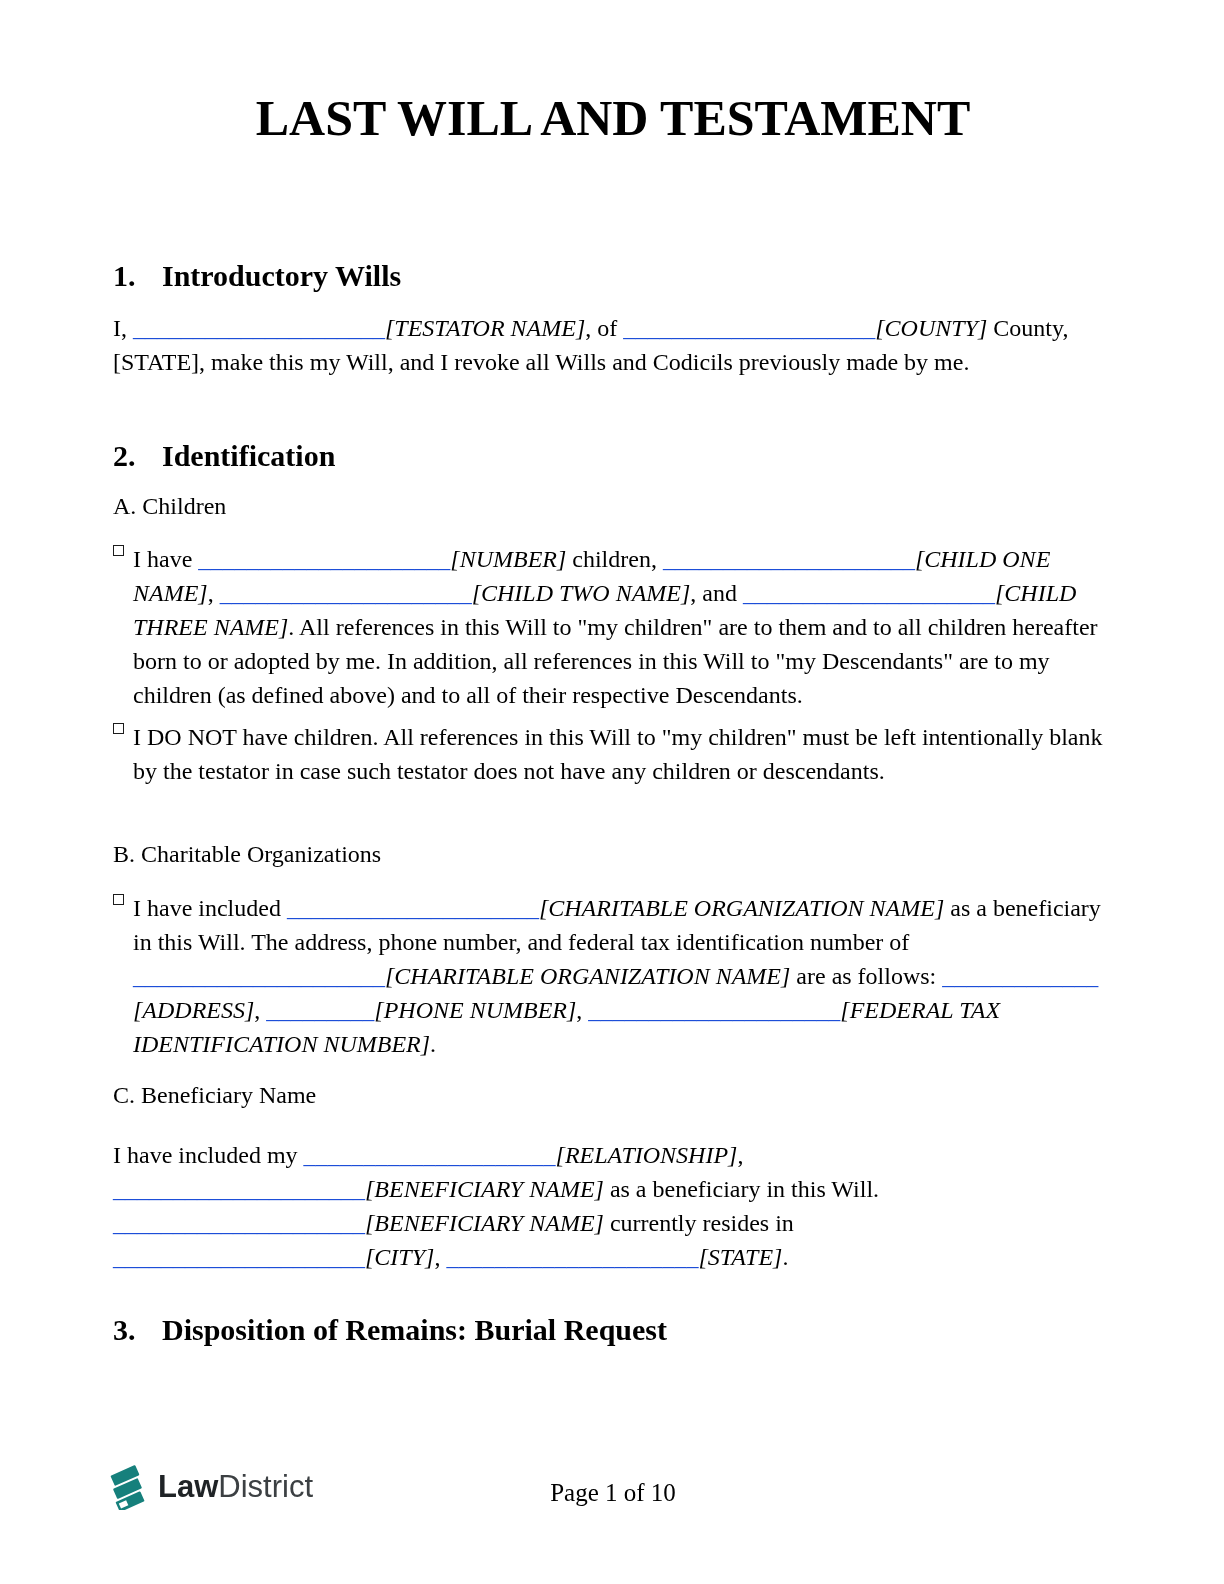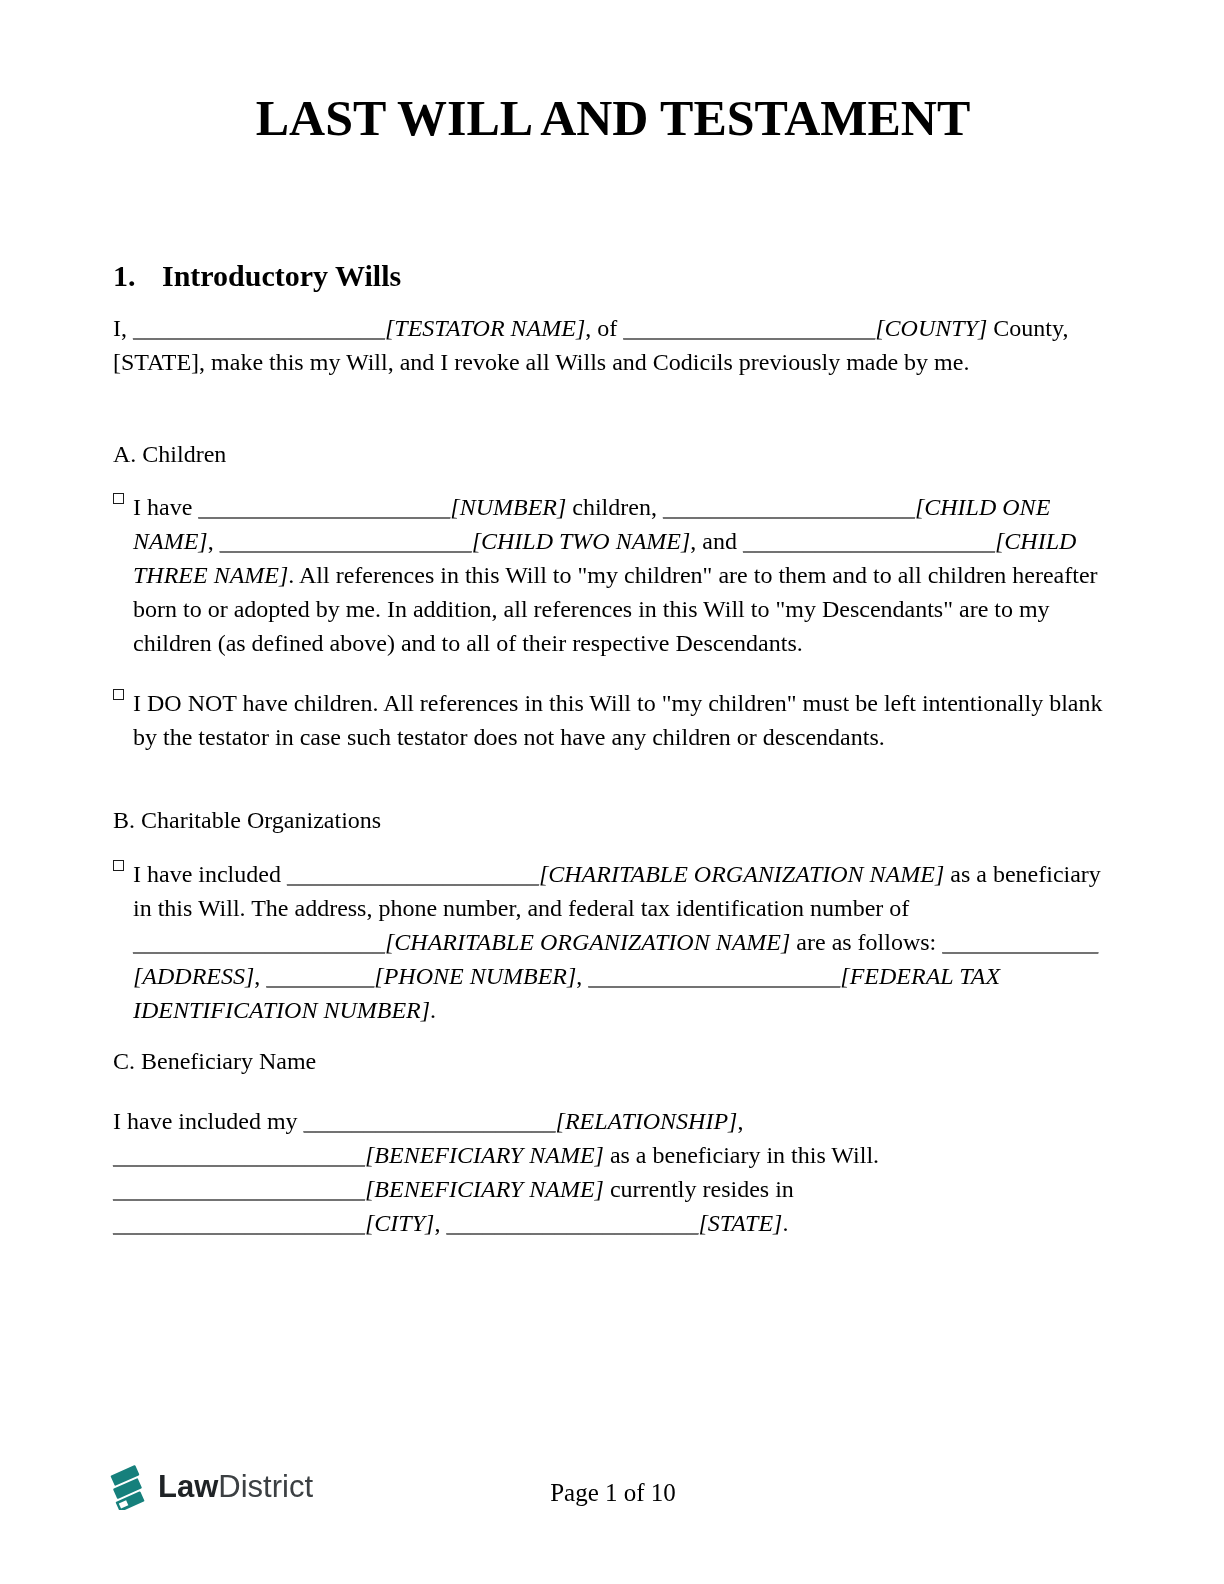--- a/index.html
+++ b/index.html
@@ -37,21 +37,21 @@
   .sec1 { margin-bottom: 16px; }
   .sec2 { margin-bottom: 14px; }
   .sec3 { margin-top: 37px; }
   .para { margin: 0; }
   .intro-para { margin-bottom: 58px; }
   .sub-label { margin-bottom: 20px; }
   .label-a { margin-bottom: 19px; }
   .label-b { }
   .label-c { margin-bottom: 26px; }
   .check-para { position: relative; padding-left: 20px; }
-  .cp-children-have { margin-bottom: 26px; }
+  .cp-children-have { margin-bottom: 8px; }
   .cp-children-none { margin-bottom: 49px; }
   .cp-charity { margin-bottom: 17px; }
   .inline-check-line { margin-bottom: 22px; }
   .ben-para { margin-bottom: 0; }
   .checkbox {
     box-sizing: border-box;
     border: 1.6px solid #1c1c1c;
     background: #ffffff;
   }
   .checkbox.sup {
@@ -62,21 +62,21 @@
     height: 11px;
   }
   .checkbox.inline {
     display: inline-block;
     width: 14px;
     height: 14px;
     margin-right: 11px;
     vertical-align: -1px;
   }
   .ph { font-style: italic; }
-  .blank { color: #737373; text-decoration: underline; }
+  .blank { color: #1d4ed8; }
   .footer {
     position: absolute;
     left: 113px;
     right: 111px;
     top: 1462px;
     height: 60px;
   }
   .pageno {
     position: absolute;
     left: 0; right: 0;
@@ -102,20 +102,21 @@
 <body>
 
 <div class="page">
 
   <h1 class="doc-title">LAST WILL AND TESTAMENT</h1>
 
   <h2 class="sec sec1"><span class="sec-num">1.</span><span>Introductory Wills</span></h2>
 
   <p class="para intro-para"><span class="txt">I, </span><span class="blank">_____________________</span><span class="ph">[TESTATOR NAME]</span><span class="txt">, of </span><span class="blank">_____________________</span><span class="ph">[COUNTY]</span><span class="txt"> County, [STATE], make this my Will, and I revoke all Wills and Codicils previously made by me.</span></p>
 
+  <h2 class="sec sec2"><span class="sec-num">2.</span><span>Identification</span></h2>
 
   <p class="para sub-label label-a">A. Children</p>
 
   <div class="para check-para cp-children-have">
     <span class="checkbox sup"></span>
     <span><span class="txt">I have </span><span class="blank">_____________________</span><span class="ph">[NUMBER]</span><span class="txt"> children, </span><span class="blank">_____________________</span><span class="ph">[CHILD ONE NAME]</span><span class="txt">, </span><span class="blank">_____________________</span><span class="ph">[CHILD TWO NAME]</span><span class="txt">, and </span><span class="blank">_____________________</span><span class="ph">[CHILD THREE NAME]</span><span class="txt">. All references in this Will to "my children" are to them and to all children hereafter born to or adopted by me. In addition, all references in this Will to "my Descendants" are to my children (as defined above) and to all of their respective Descendants.</span></span>
   </div>
 
   <div class="para check-para cp-children-none">
     <span class="checkbox sup"></span>
@@ -127,20 +128,21 @@
   <div class="para check-para cp-charity">
     <span class="checkbox sup"></span>
     <span><span class="txt">I have included </span><span class="blank">_____________________</span><span class="ph">[CHARITABLE ORGANIZATION NAME]</span><span class="txt"> as a beneficiary in this Will. The address, phone number, and federal tax identification number of </span><span class="blank">_____________________</span><span class="ph">[CHARITABLE ORGANIZATION NAME]</span><span class="txt"> are as follows: </span><span class="blank">_____________</span><span class="txt"> </span><span class="ph">[ADDRESS]</span><span class="txt">, </span><span class="blank">_________</span><span class="ph">[PHONE NUMBER]</span><span class="txt">, </span><span class="blank">_____________________</span><span class="ph">[FEDERAL TAX IDENTIFICATION NUMBER]</span><span class="txt">.</span></span>
   </div>
 
 
   <p class="para sub-label label-c">C. Beneficiary Name</p>
 
   <p class="para ben-para"><span class="txt">I have included my </span><span class="blank">_____________________</span><span class="ph">[RELATIONSHIP]</span><span class="txt">,</span><br><span class="blank">_____________________</span><span class="ph">[BENEFICIARY NAME]</span><span class="txt"> as a beneficiary in this Will.</span><br><span class="blank">_____________________</span><span class="ph">[BENEFICIARY NAME]</span><span class="txt"> currently resides in</span><br><span class="blank">_____________________</span><span class="ph">[CITY]</span><span class="txt">, </span><span class="blank">_____________________</span><span class="ph">[STATE]</span><span class="txt">.</span></p>
 
+  <h2 class="sec sec3"><span class="sec-num">3.</span><span>Disposition of Remains: Burial Request</span></h2>
 
   <div class="footer">
     <div class="brand">
       <svg width="44" height="46" viewBox="0 0 44 46">
         <g transform="rotate(-24 22 24)">
           <rect x="9" y="5" width="27" height="11" rx="1" fill="#16807C"></rect>
           <rect x="6" y="18" width="27" height="11" rx="1" fill="#16807C"></rect>
           <rect x="3" y="31" width="27" height="11" rx="1" fill="#16807C"></rect>
           <rect x="5.5" y="33.5" width="8" height="5.5" fill="#ffffff"></rect>
         </g>

